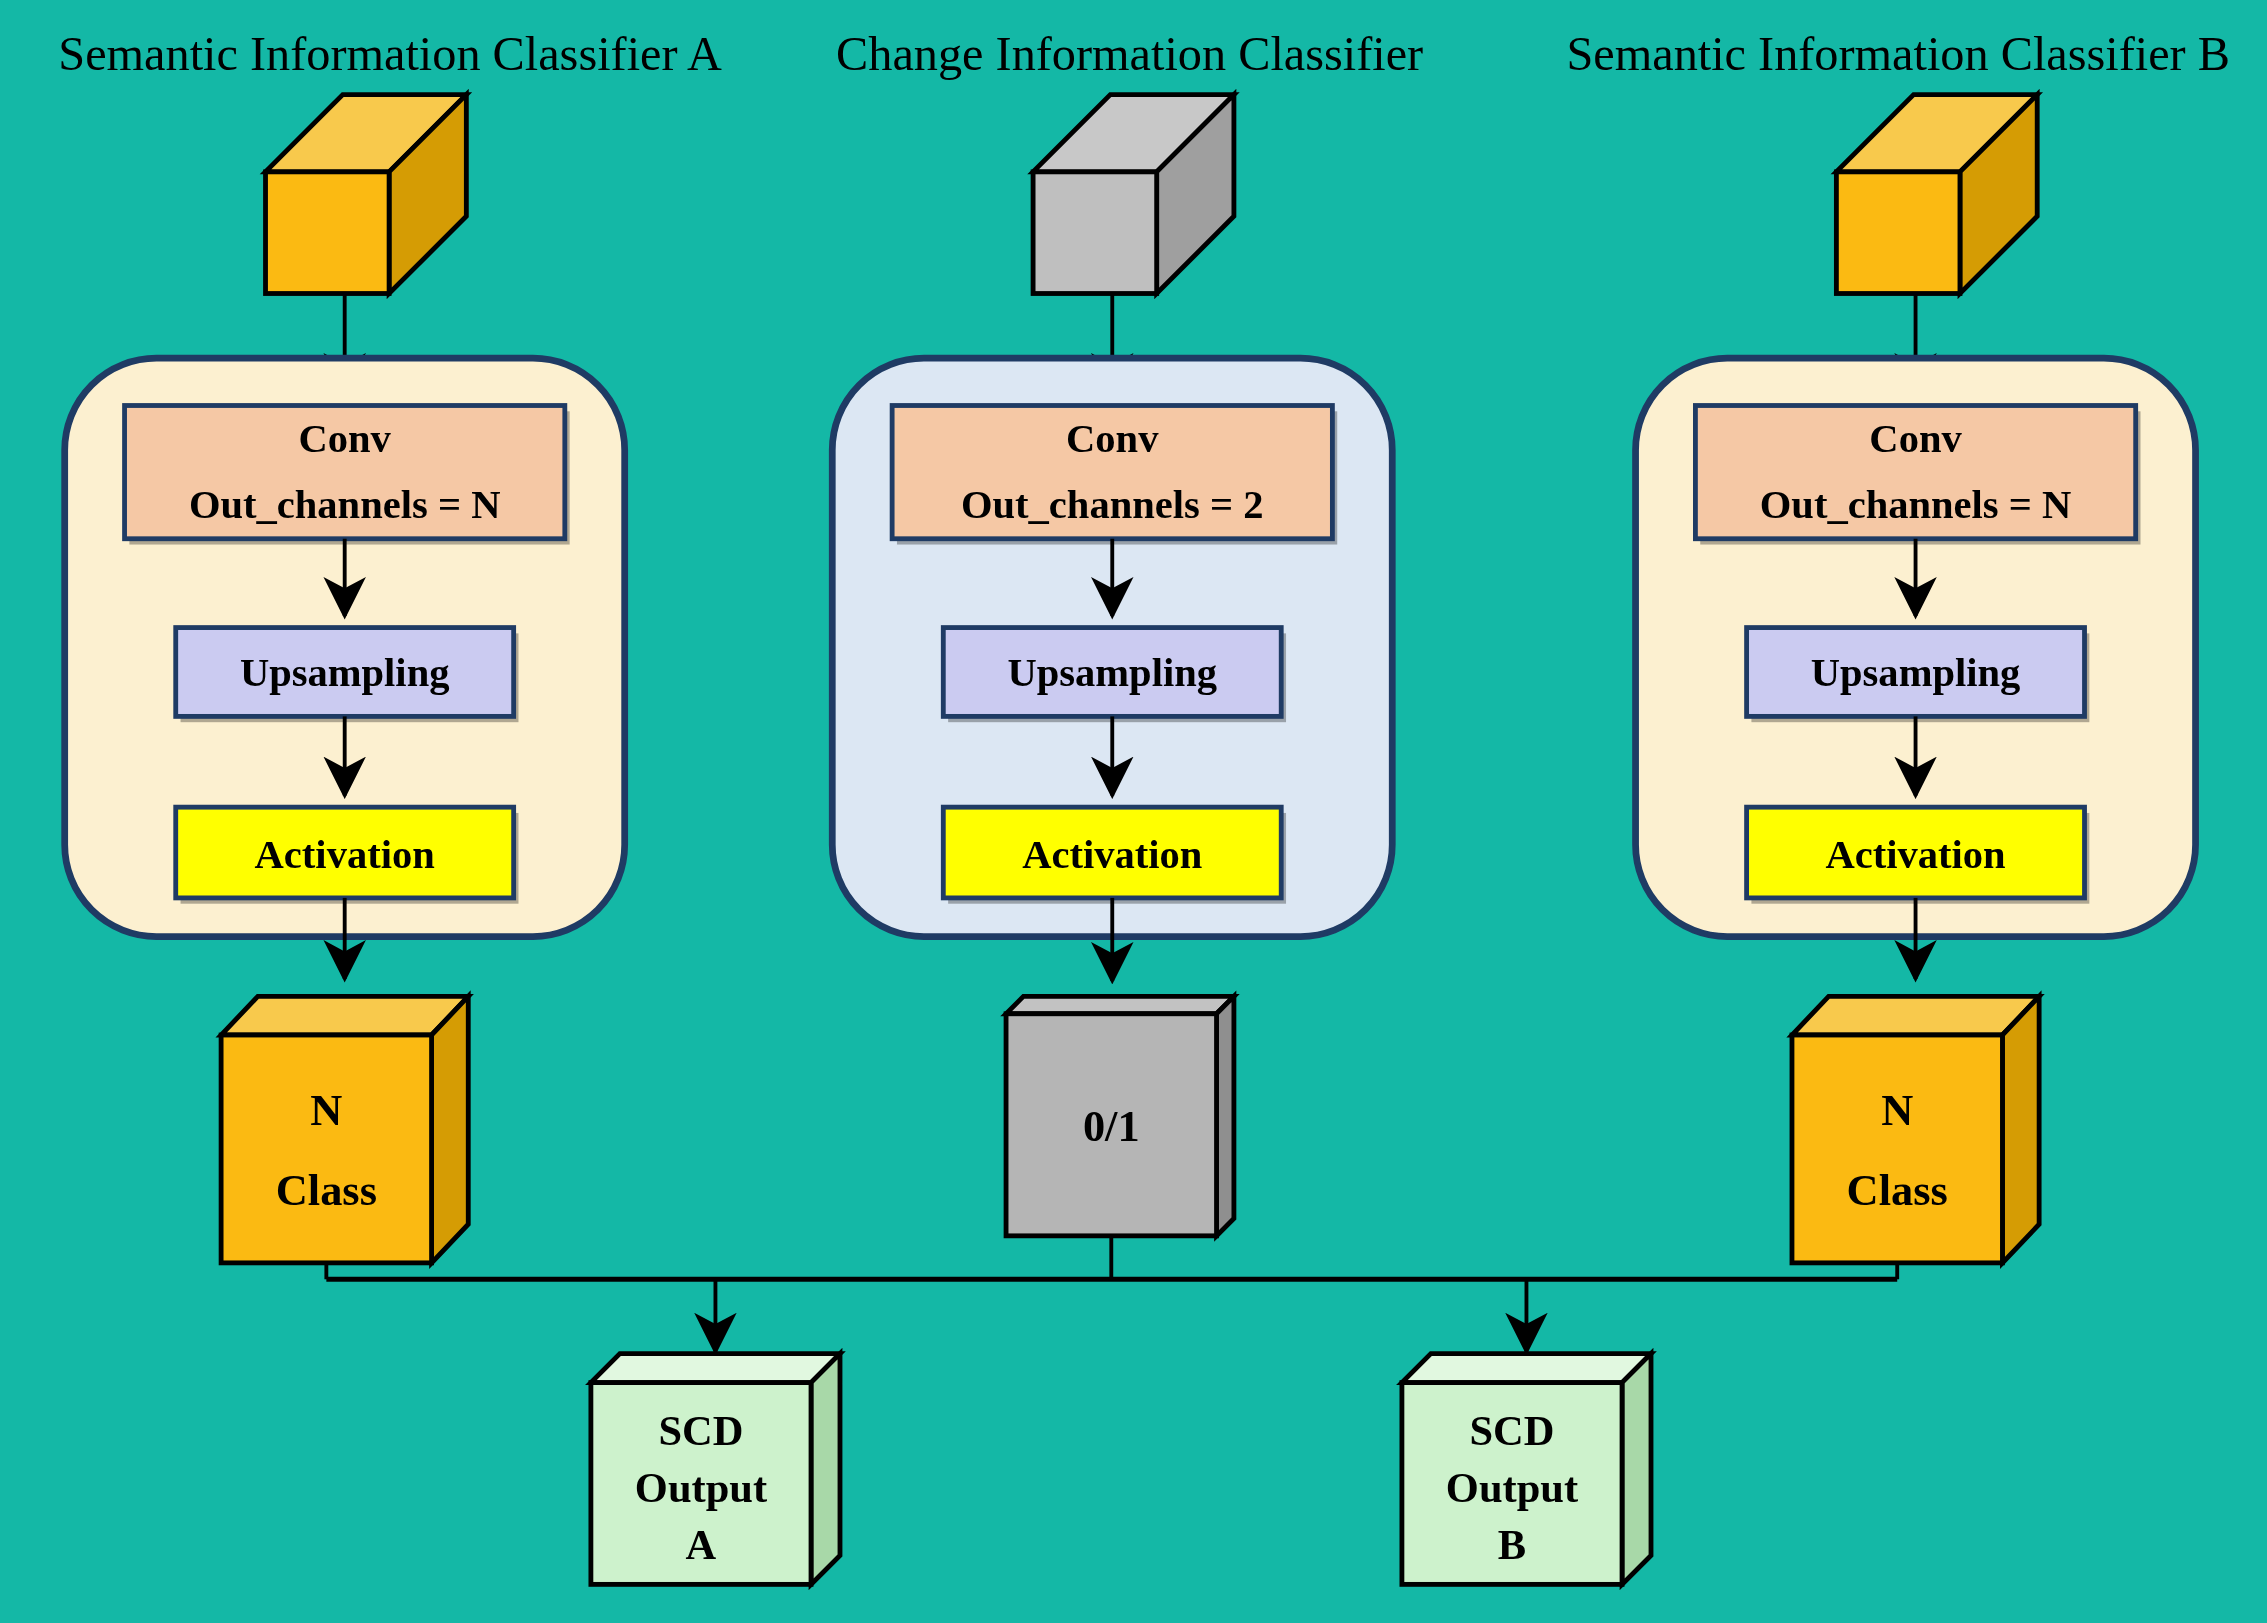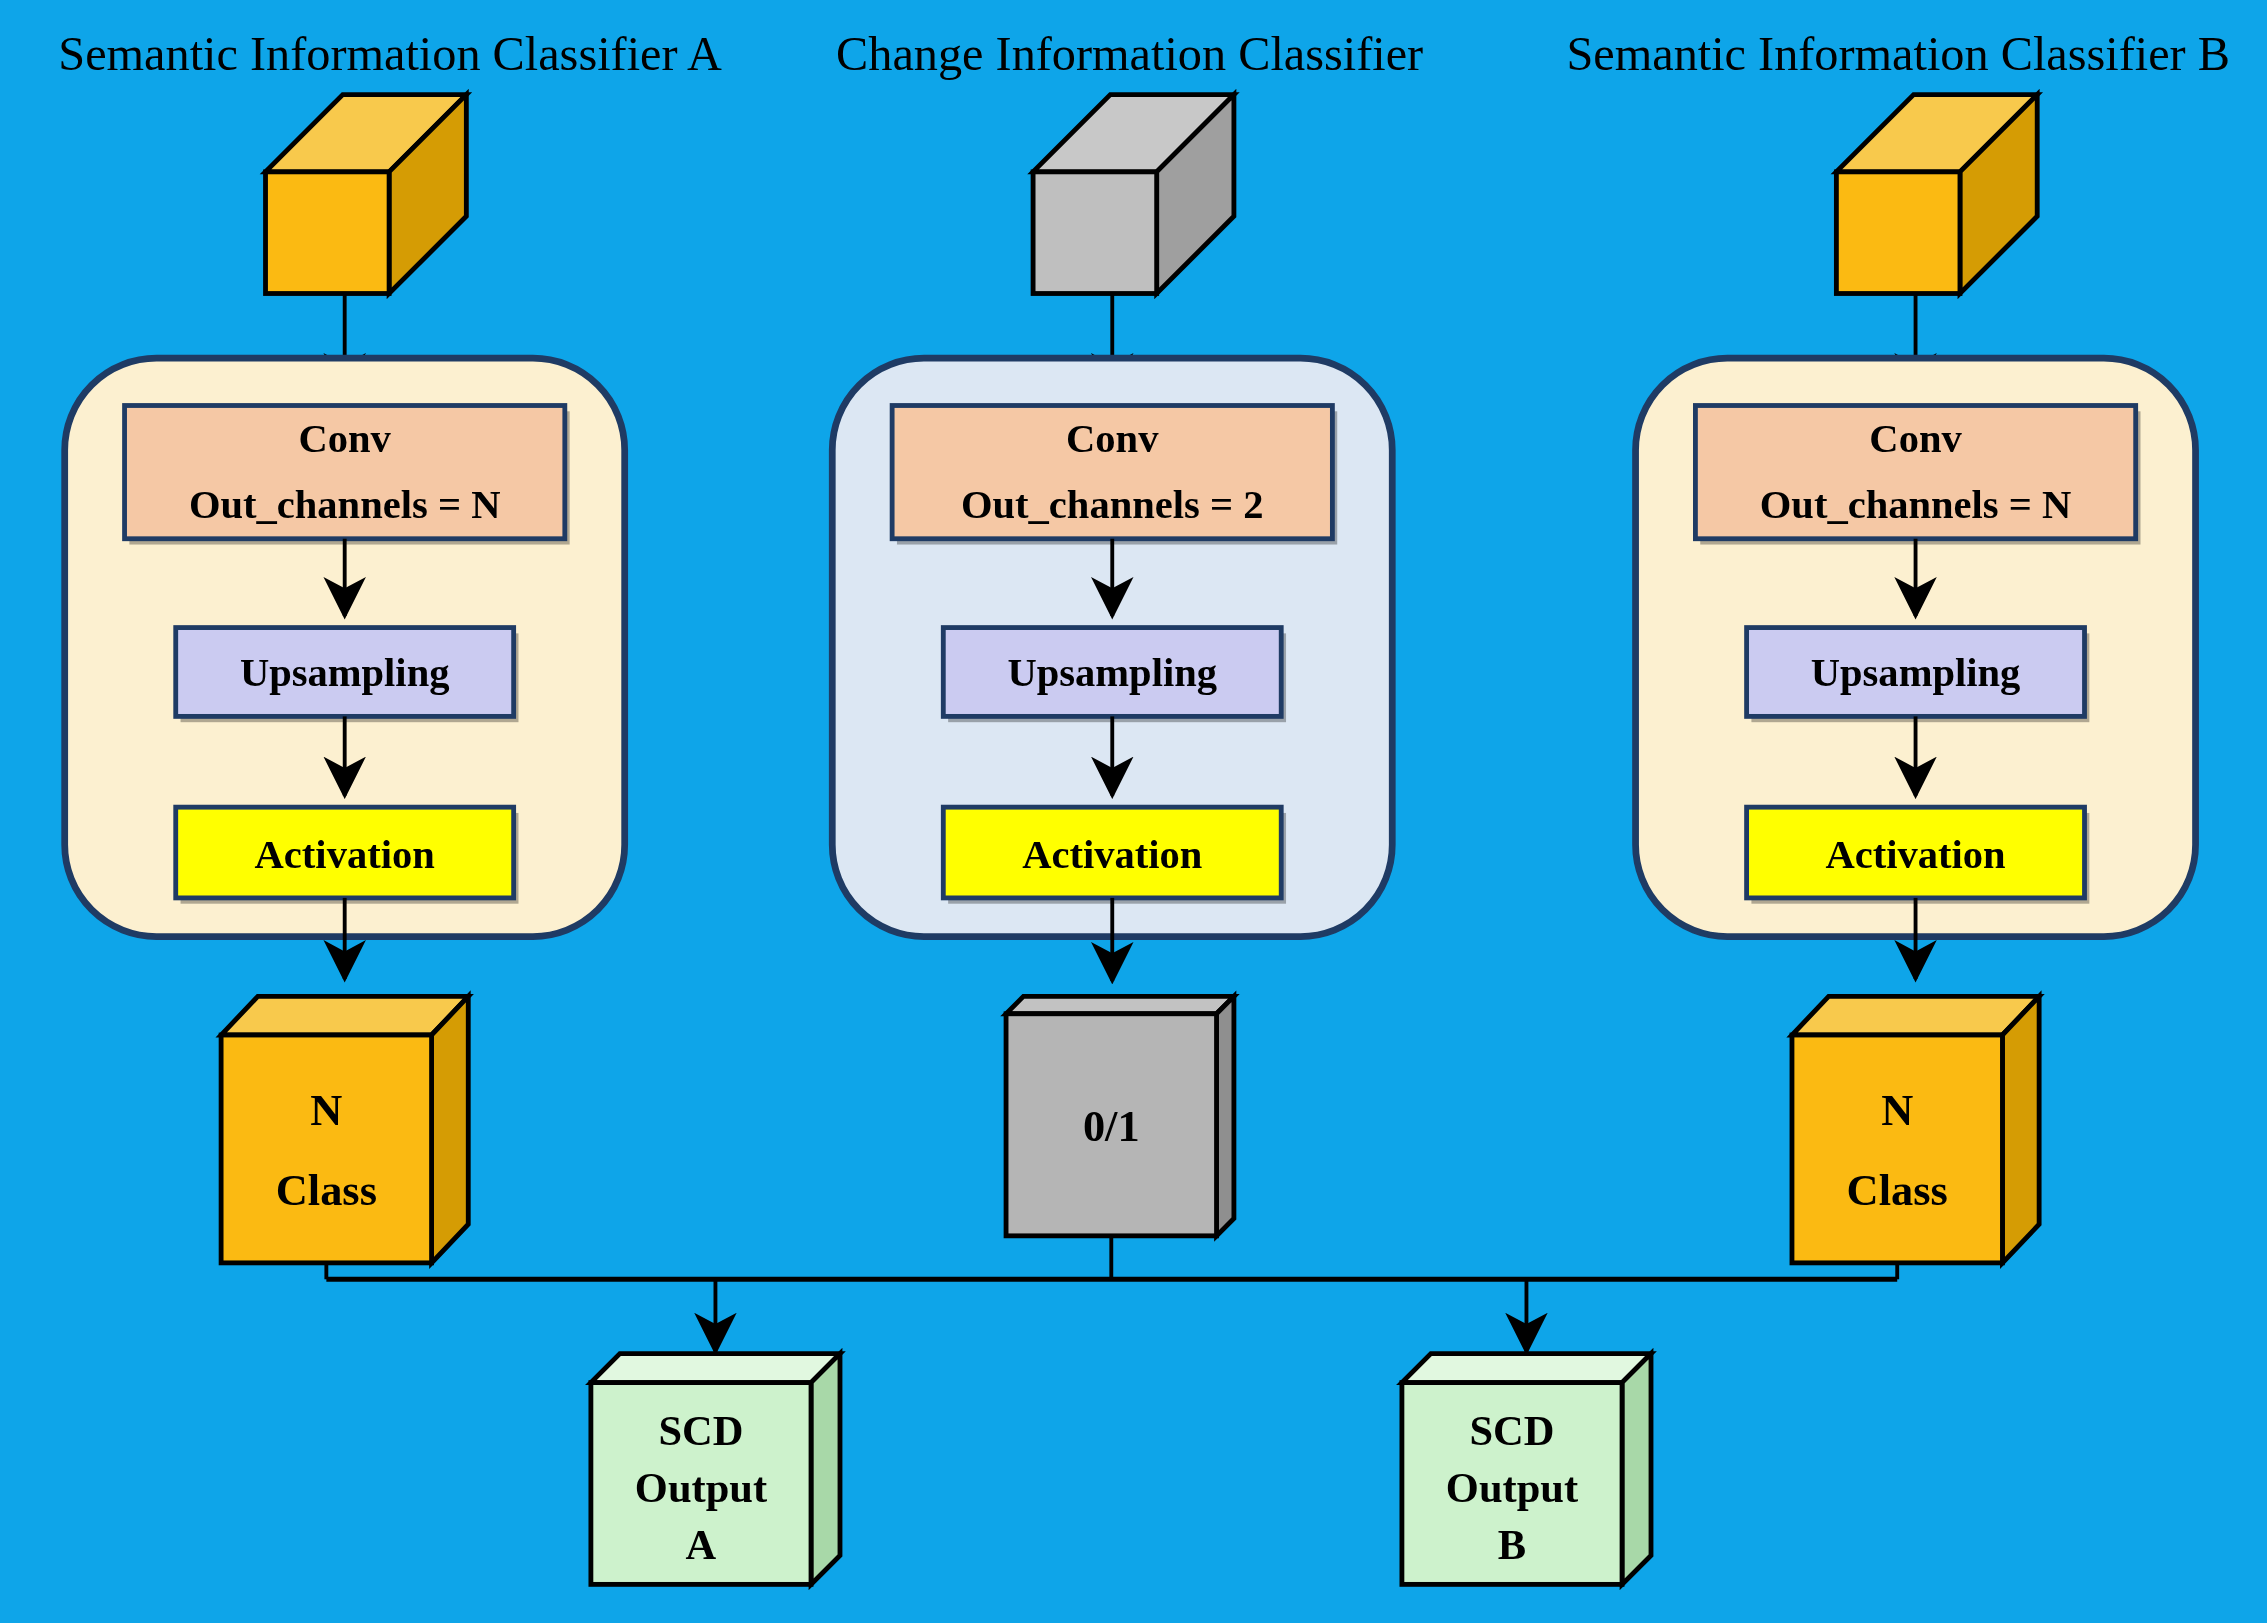--- a/index.html
+++ b/index.html
@@ -1,16 +1,16 @@
 <!DOCTYPE html>
 <html><head>
 <meta charset="utf-8">
 <style>
   html,body { margin:0; padding:0; background:#ffffff; }
-  .stage { position:relative; width:2267px; height:1623px; background:#0ea5e9; overflow:hidden; }
+  .stage { position:relative; width:2267px; height:1623px; background:#14b8a6; overflow:hidden; }
   svg { display:block; }
   text { font-family:"Liberation Serif", serif; fill:#000000; text-anchor:middle; }
   .title      { font-size:50px; font-weight:normal; }
   .blocklabel { font-size:42px; font-weight:bold; }
   .cubelabel  { font-size:46px; font-weight:bold; }
   .outlabel   { font-size:44px; font-weight:bold; }
   .panel   { stroke:#1F3B64; stroke-width:7; }
   .block   { stroke:#1F3B64; stroke-width:5; }
   .shadow  { fill:rgba(0,0,0,0.30); stroke:none; }
   .cubeface{ stroke:#000000; stroke-width:5; stroke-linejoin:miter; }

